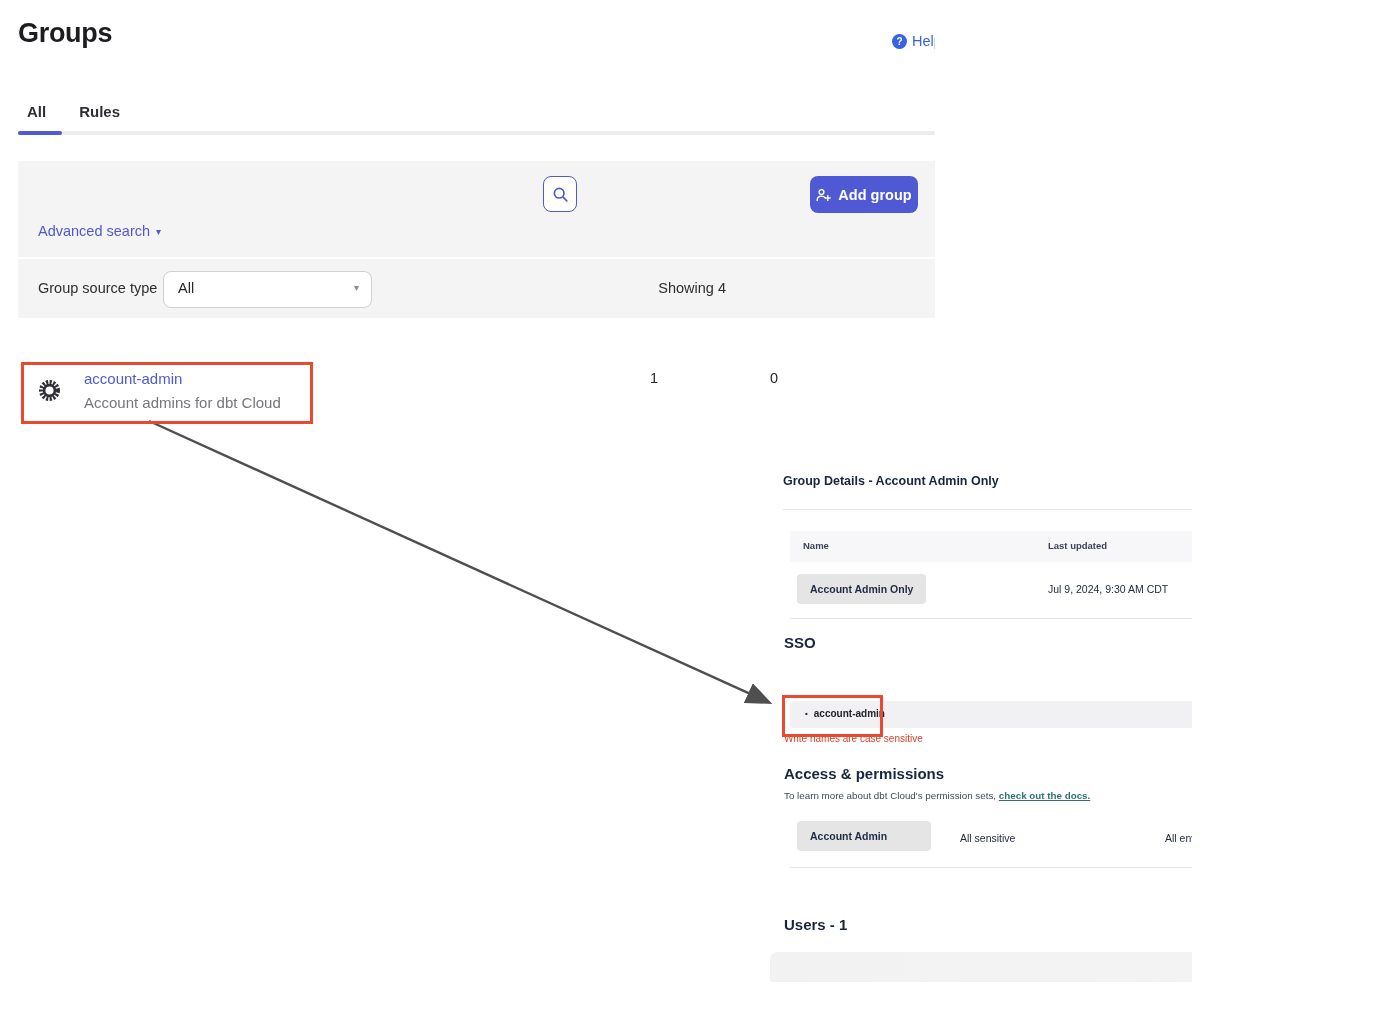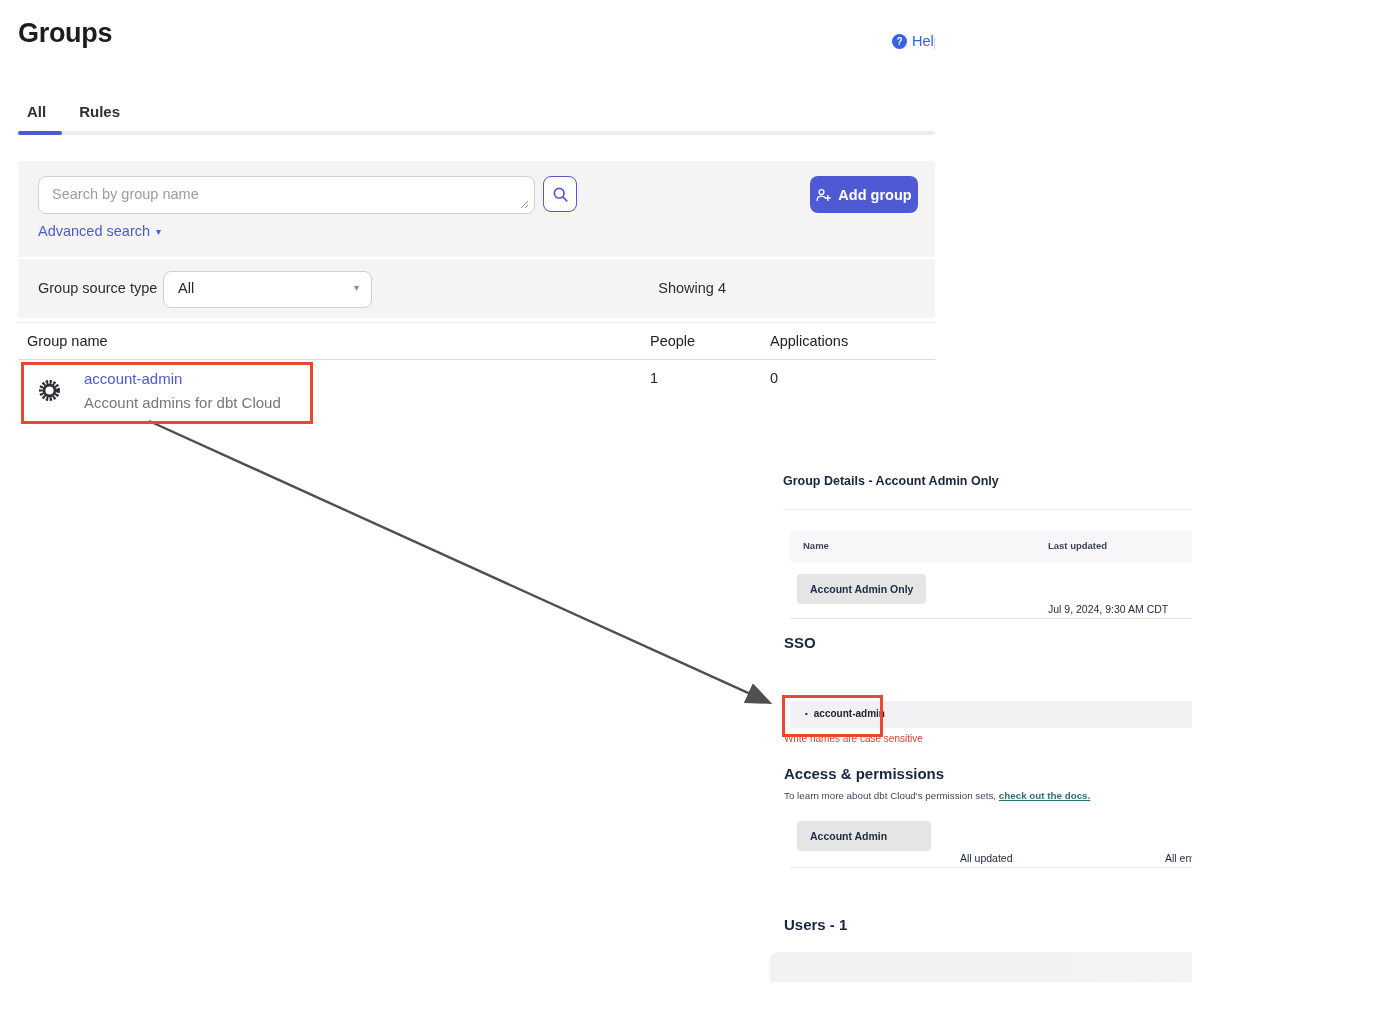--- a/index.html
+++ b/index.html
@@ -62,21 +62,21 @@
   .d-close{left:567px;top:0;width:16px;height:25px;border:2px solid #2e62d9;border-radius:7px;
         display:flex;align-items:center;justify-content:center;font-size:13px;color:#3a3a44;cursor:pointer;}
   .d-divider{left:0;top:39px;width:587px;height:1px;background:#e8e8ea;}
 
   .d-table{left:7px;width:568px;}
   .d-thead{position:relative;height:31px;background:#f7f7f9;}
   .d-th{position:absolute;top:9px;font-size:9.5px;font-weight:700;color:#3c4357;}
   .d-trow{position:relative;height:56px;border-bottom:1px solid #e6e6ea;}
   .d-chip{position:absolute;background:#e5e5e5;border-radius:4px;font-size:10.5px;font-weight:700;color:#1d2b42;
         padding:9px 13px;}
-  .d-cell{position:absolute;font-size:10.5px;color:#222c40;margin-top:20px;}
+  .d-cell{position:absolute;font-size:10.5px;color:#222c40;}
 
   .t-name{top:61px;}
   .th-name{left:13px;} .th-updated{left:258px;}
   .chip-name{left:7px;top:12px;}
   .cell-updated{left:258px;top:21px;}
 
   .sso-h{left:1px;top:164px;font-size:15px;font-weight:700;color:#17253f;}
   .sso-p{left:1px;top:188px;width:574px;font-size:9.8px;line-height:1.78;color:#3f4759;}
   .sso-bar{left:7px;top:231px;width:568px;height:27px;background:#f1f1f4;border-radius:4px;}
   .sso-bar-text{position:absolute;left:15px;top:7px;font-size:10px;font-weight:600;color:#23232b;display:flex;gap:6px;align-items:center;}
@@ -113,27 +113,20 @@
 
   <div class="abs tabs">
     <span class="tab">All</span>
     <span class="tab">Rules</span>
   </div>
   <div class="abs tab-track">
     <div class="tab-indicator"></div>
   </div>
 
   <div class="abs panel panel-search">
-    <div class="abs search-box">
-      <span class="search-placeholder">Search by group name</span>
-      <svg class="resize-handle" width="9" height="9" viewBox="0 0 9 9">
-        <line x1="1" y1="8" x2="8" y2="1" stroke="#999" stroke-width="1"></line>
-        <line x1="5" y1="8" x2="8" y2="5" stroke="#999" stroke-width="1"></line>
-      </svg>
-    </div>
     <button class="abs search-btn">
       <svg width="17" height="17" viewBox="0 0 17 17">
         <circle cx="7.2" cy="7.2" r="4.8" fill="none" stroke="#4e59d3" stroke-width="1.7"></circle>
         <line x1="10.8" y1="10.8" x2="14.8" y2="14.8" stroke="#4e59d3" stroke-width="1.7" stroke-linecap="round"></line>
       </svg>
     </button>
     <div class="abs adv-link">
       <span>Advanced search</span>
       <span class="adv-caret">▾</span>
     </div>
@@ -150,25 +143,20 @@
 
   <div class="abs panel panel-filter">
     <span class="abs filter-label">Group source type</span>
     <div class="abs select">
       <span class="select-value">All</span>
       <span class="select-caret">▾</span>
     </div>
   </div>
   <span class="abs showing">Showing 4</span>
 
-  <div class="abs g-header">
-    <span class="gh-name">Group name</span>
-    <span class="gh-people">People</span>
-    <span class="gh-apps">Applications</span>
-  </div>
 
   <div class="abs g-row">
     <svg class="g-icon" width="23" height="23" viewBox="0 0 23 23">
       <circle cx="11.5" cy="11.5" r="8.2" fill="none" stroke="#2e2e36" stroke-width="4.6" stroke-dasharray="2.1 1.4"></circle>
       <circle cx="11.5" cy="11.5" r="5.4" fill="none" stroke="#2e2e36" stroke-width="2.6"></circle>
     </svg>
     <a class="g-name">account-admin</a>
     <span class="g-desc">Account admins for dbt Cloud</span>
     <span class="g-people">1</span>
     <span class="g-apps">0</span>
@@ -202,21 +190,21 @@
     <div class="abs sso-warning">Write names are case sensitive</div>
 
     <div class="abs ap-h">Access &amp; permissions</div>
     <div class="abs ap-p">
       <span>To learn more about dbt Cloud's permission sets, </span><span class="docs-link">check out the docs.</span>
     </div>
 
     <div class="abs d-table t-perm">
       <div class="d-trow">
         <span class="d-chip chip-pset">Account Admin</span>
-        <span class="d-cell cell-proj">All updated</span>
+        <span class="d-cell cell-proj">All sensitive</span>
         <span class="d-cell cell-env">All environments</span>
       </div>
     </div>
 
     <div class="abs users-h">Users - 1</div>
 
     <div class="abs d-footer"></div>
     <button class="abs edit-btn">
       <svg width="11" height="11" viewBox="0 0 12 12">
         <path d="M2 10l.4-2.1L8.2 2.1l1.7 1.7-5.8 5.8L2 10z" fill="none" stroke="#fff" stroke-width="1"></path>

